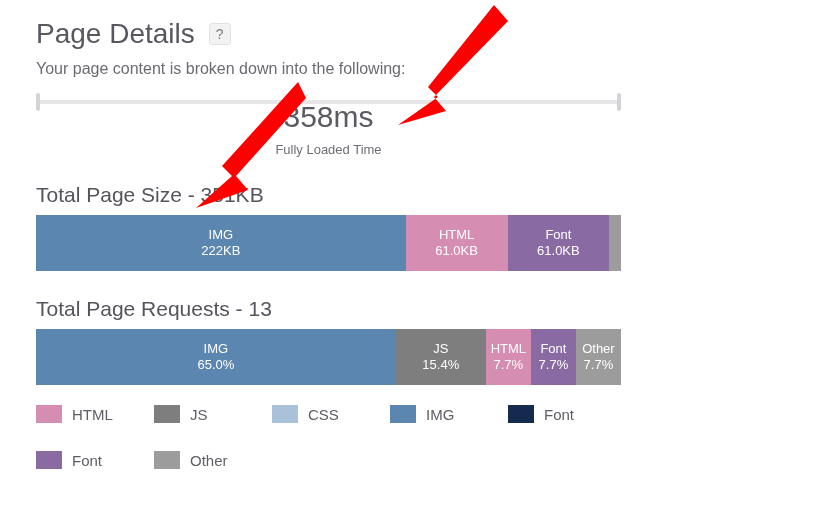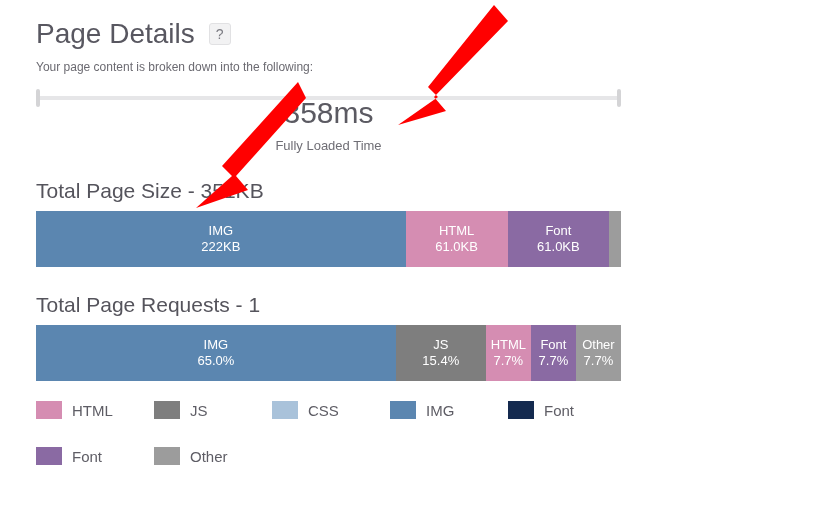--- a/index.html
+++ b/index.html
@@ -30,21 +30,21 @@
     text-align: center;
     font-size: 14px;
     color: #7b7b82;
     background: #f2f2f3;
     border: 1px solid #e1e1e3;
     border-radius: 3px;
     margin-left: 6px;
     vertical-align: 4px;
   }
   .subtitle {
-    font-size: 12px;
+    font-size: 16px;
     color: #6b6a71;
     margin-top: 10px;
   }
 
   .timeline-wrap {
     position: relative;
     margin-top: 22px;
   }
   .timeline {
     height: 4px;
@@ -161,21 +161,21 @@
         <div class="lbl">HTML</div>
         <div class="val">61.0KB</div>
       </div>
       <div class="seg" style="background: rgb(138, 106, 163); flex: 0 0 17.4%;">
         <div class="lbl">Font</div>
         <div class="val">61.0KB</div>
       </div>
       <div class="seg tiny" style="background: rgb(156, 156, 156); flex: 0 0 2%;"></div>
     </div>
 
-  <div class="section-title">Total Page Requests - 1</div>
+  <div class="section-title">Total Page Requests - 13</div>
   <div class="bar" id="bar-requests">
       <div class="seg" style="background: rgb(91, 134, 176); flex: 0 0 61.5%;">
         <div class="lbl">IMG</div>
         <div class="val">65.0%</div>
       </div>
       <div class="seg" style="background: rgb(126, 126, 126); flex: 0 0 15.4%;">
         <div class="lbl">JS</div>
         <div class="val">15.4%</div>
       </div>
       <div class="seg" style="background: rgb(213, 141, 178); flex: 0 0 7.7%;">

